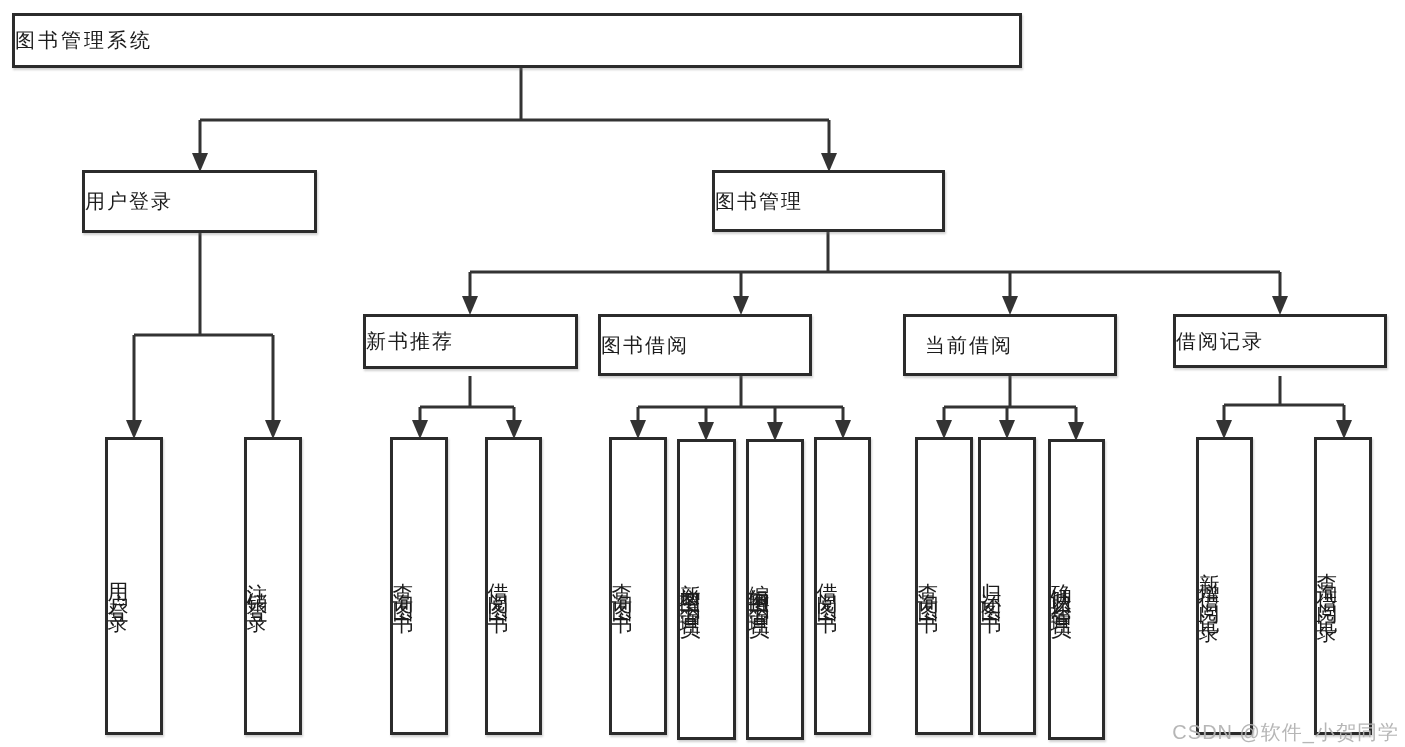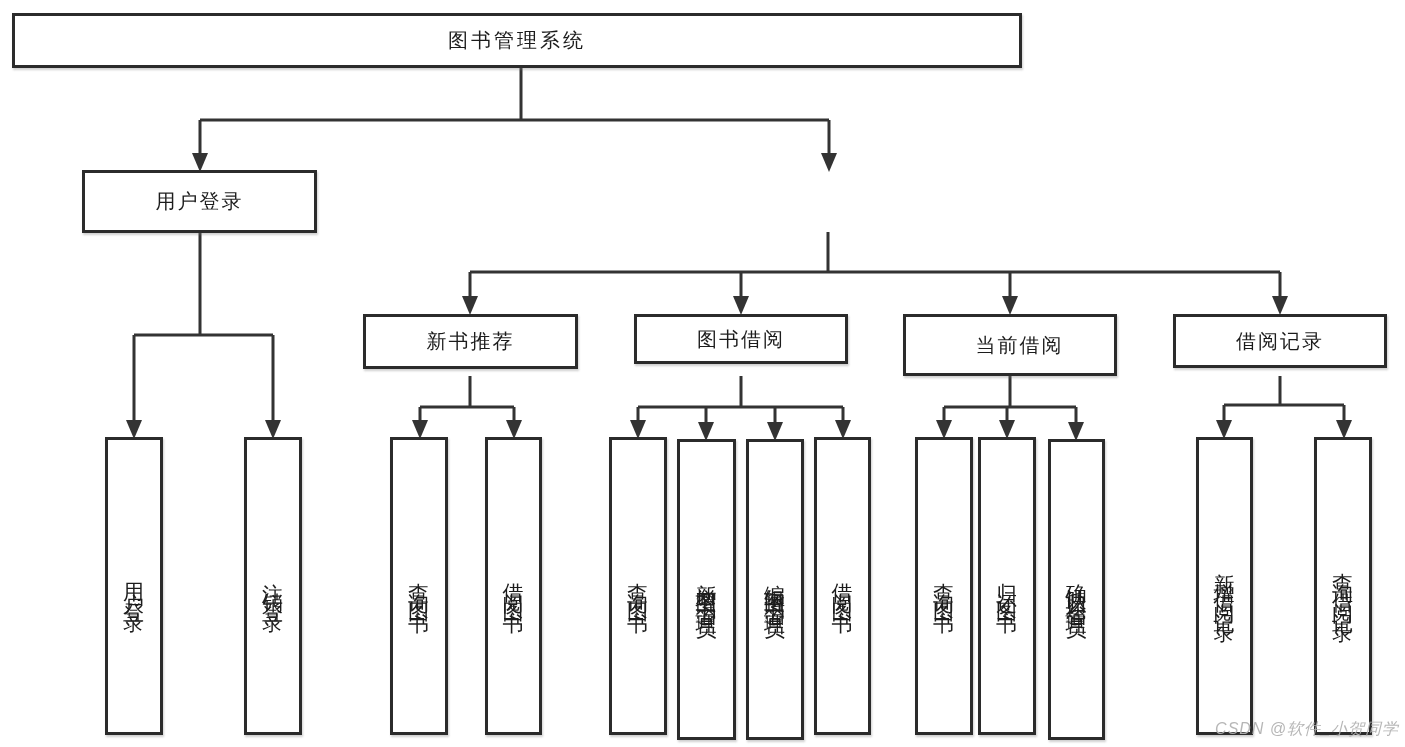--- a/index.html
+++ b/index.html
@@ -9,44 +9,43 @@
     background:#ffffff;
     font-family:"Liberation Sans","DejaVu Sans",sans-serif;
     overflow:hidden;
   }
   #wires{position:absolute;left:0;top:0;width:1405px;height:747px;}
   .node{
     position:absolute;
     box-sizing:border-box;
     border:3px solid #2b2b2b;
     background:#ffffff;
-    display:flex;align-items:center;justify-content:center;
+    display:flex;align-items:center;
     color:#1c1c1c;
     box-shadow:1px 2px 2px rgba(120,120,120,.35);
   }
   .h-node{font-size:20px;letter-spacing:2px;}
   .root-node{font-size:20px;letter-spacing:3px;}
   .leaf span{
     writing-mode:vertical-rl;
     text-orientation:mixed;
     font-size:21px;
     letter-spacing:10px;
     line-height:1;
     white-space:nowrap;
   }
   .leaf.tall span{letter-spacing:5px;}
   #watermark{
     position:absolute;
     top:719px;right:6px;
-    font-size:16px;
+    font-size:20px;
     letter-spacing:1px;
     color:rgba(178,178,178,.95);
     z-index:5;
     white-space:nowrap;
-    font-style:italic;
   }
 </style>
 </head>
 <body>
 
 <div id="stage">
 
   <svg id="wires" viewBox="0 0 1405 747" xmlns="http://www.w3.org/2000/svg">
     <path d="M521 68 V120 M200 120 H829 M200 120 V156 M829 120 V156
          M200 233 V335 M134 335 H273 M134 335 V423 M273 335 V423
@@ -78,25 +77,28 @@
     </g>
   </svg>
 
   <div class="node root-node" style="left:12px;top:13px;width:1010px;height:55px;">
     <span>图书管理系统</span>
   </div>
 
   <div class="node h-node" style="left:82px;top:170px;width:235px;height:63px;">
     <span>用户登录</span>
   </div>
+  <div class="node h-node" style="left:712px;top:170px;width:233px;height:62px;">
+    <span>图书管理</span>
+  </div>
 
   <div class="node h-node" style="left:363px;top:314px;width:215px;height:55px;">
     <span>新书推荐</span>
   </div>
-  <div class="node h-node" style="left:634px;top:314px;width:214px;height:50px;">
+  <div class="node h-node" style="left:598px;top:314px;width:214px;height:62px;">
     <span>图书借阅</span>
   </div>
   <div class="node h-node" style="left:903px;top:314px;width:214px;height:62px;padding-left:19px;">
     <span>当前借阅</span>
   </div>
   <div class="node h-node" style="left:1173px;top:314px;width:214px;height:54px;">
     <span>借阅记录</span>
   </div>
 
   <div class="node leaf" style="left:105px;top:437px;width:58px;height:298px;">

